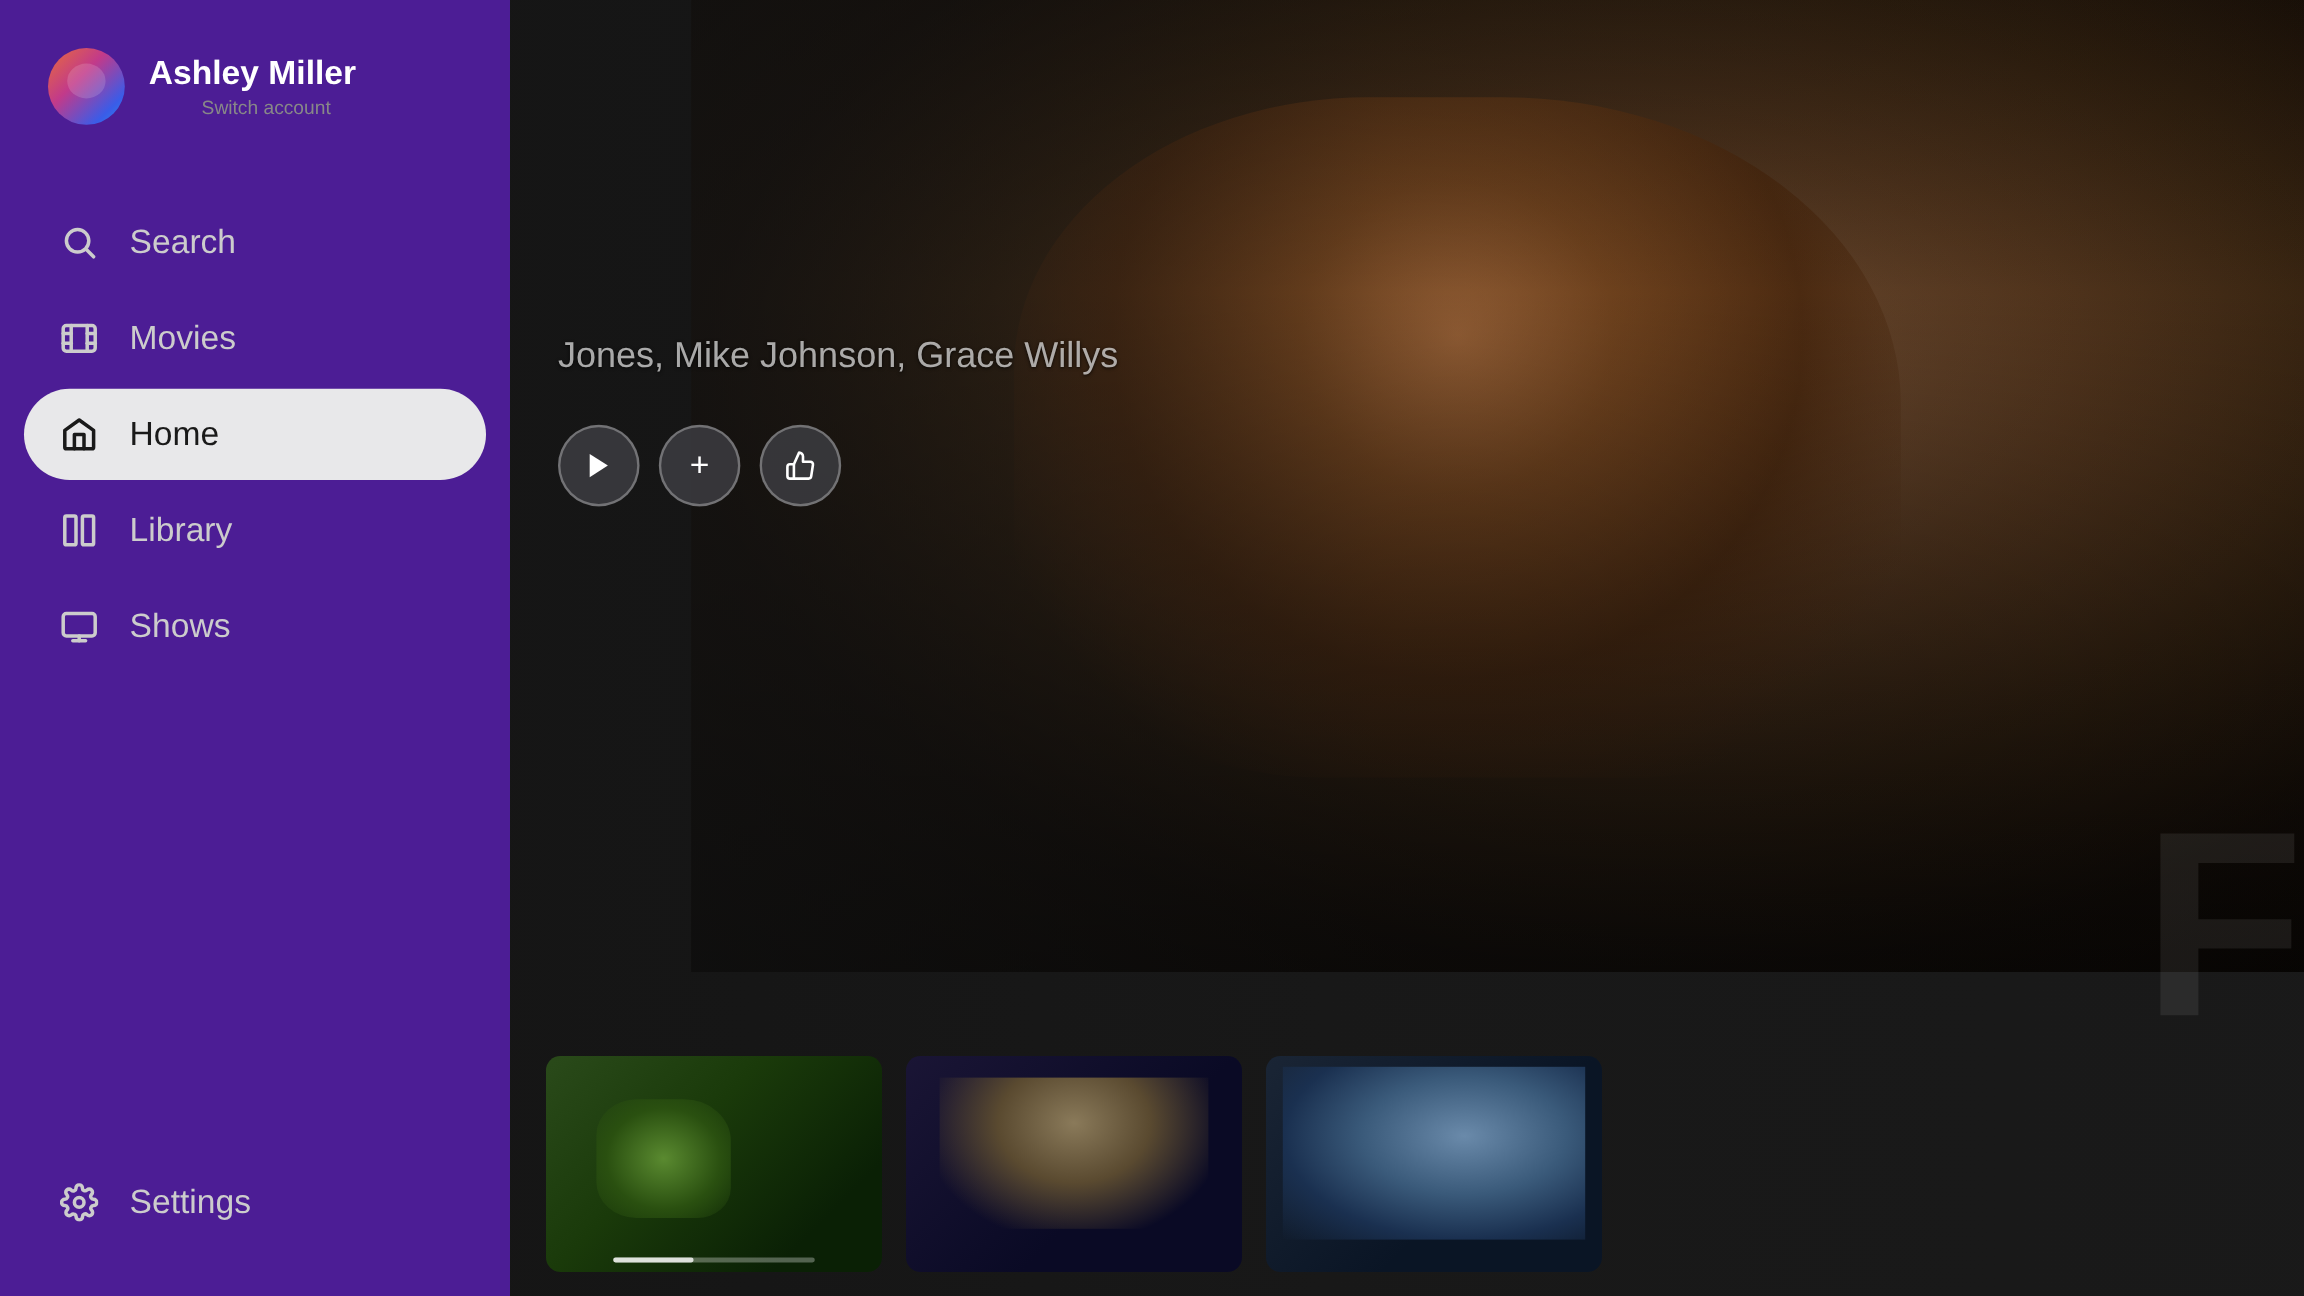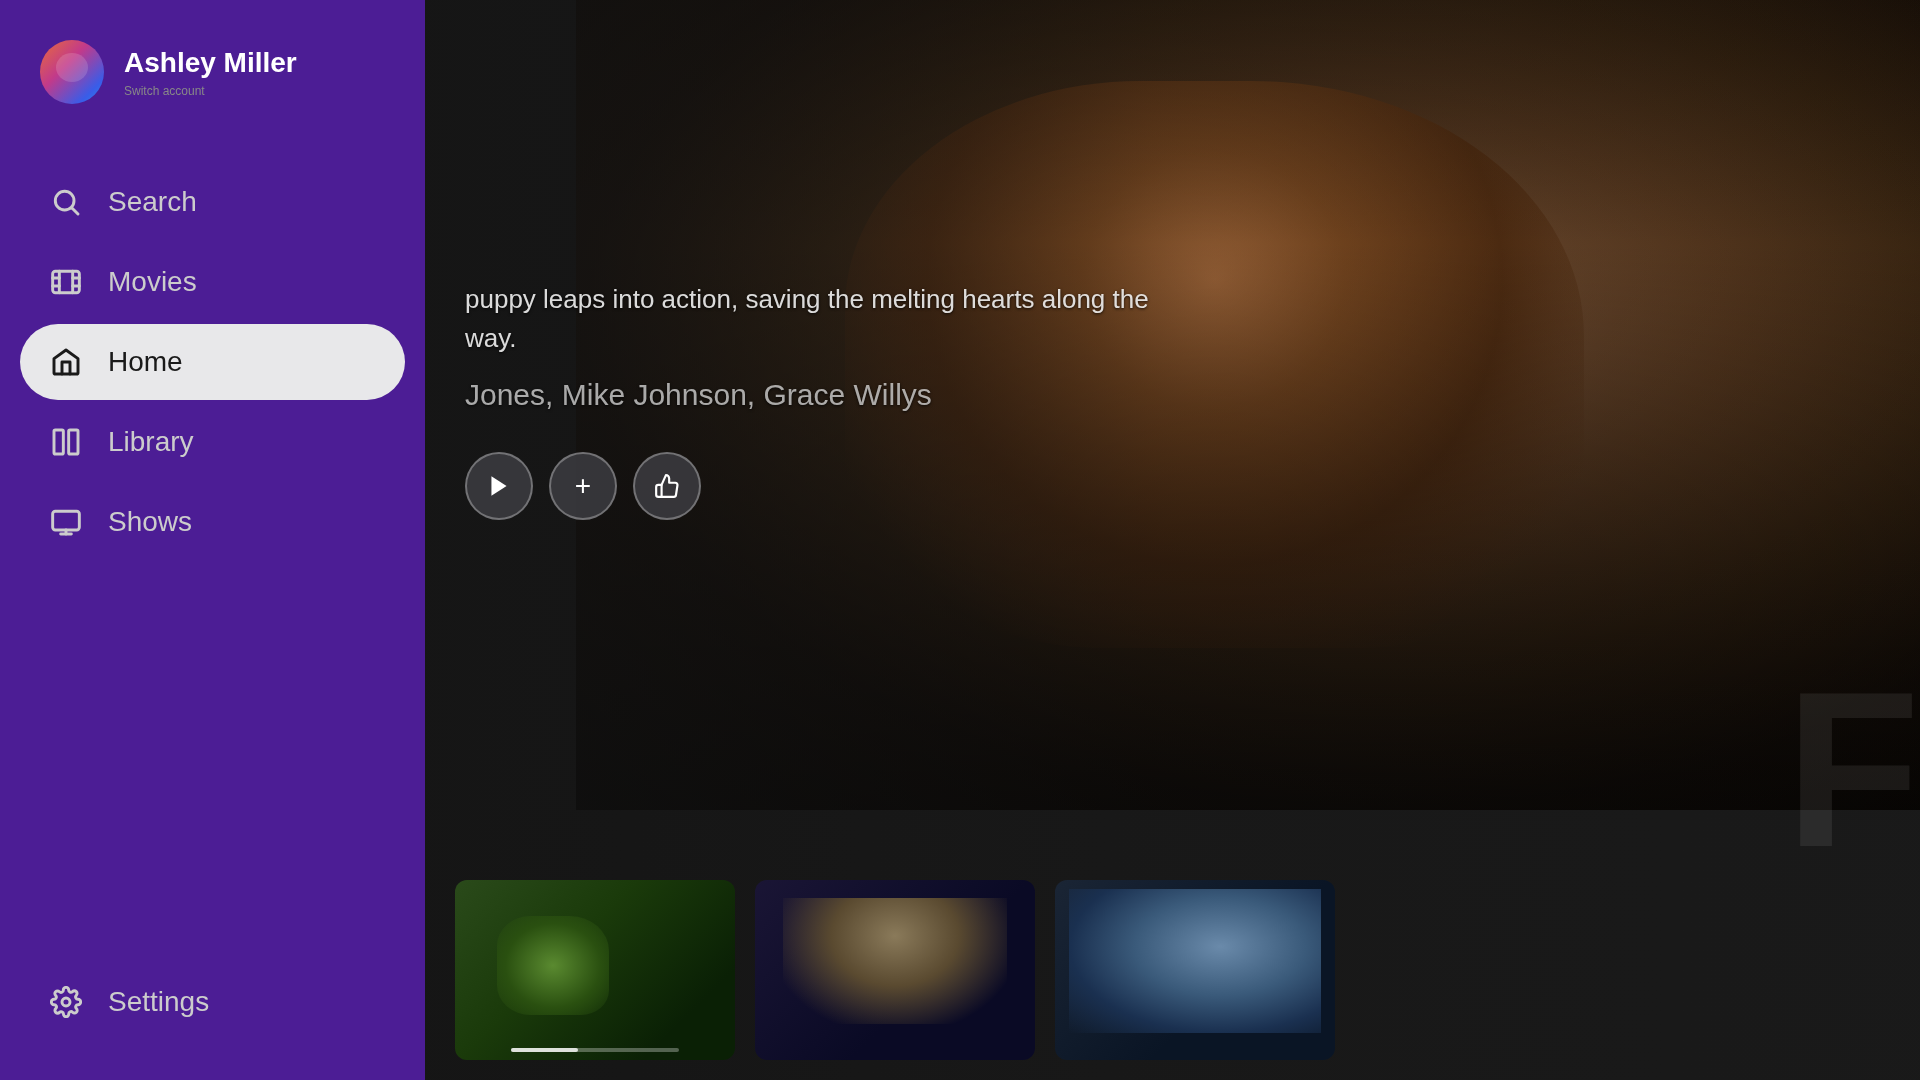--- a/index.html
+++ b/index.html
@@ -108,22 +108,23 @@
 
     .user-name {
       color: #ffffff;
       font-size: 28px;
       font-weight: 600;
       line-height: 1.2;
     }
 
     .switch-account {
       color: #888888;
-      font-size: 12px;
+      font-size: 16px;
       margin-top: 4px;
+      margin-left: 44px;
     }
 
     
     .nav-items {
       display: flex;
       flex-direction: column;
       gap: 4px;
       padding: 20px 0;
       flex: 1;
       text-align: right;
@@ -454,21 +455,20 @@
       </svg>
     </span>
     <span>Settings</span>
   </div>
 
 </aside>
 
 <main class="main-content">
 
   <div class="hero-content">
-    <p class="hero-description">puppy leaps into action, saving the melting hearts along the way.</p>
     <p class="hero-cast">Jones, Mike Johnson, Grace Willys</p>
 
     <div class="action-buttons">
       <button class="btn-play">
         <svg width="26" height="26" viewBox="0 0 24 24" fill="white">
           <polygon points="5,3 19,12 5,21"></polygon>
         </svg>
       </button>
       <button class="btn-add">
         <span>+</span>

